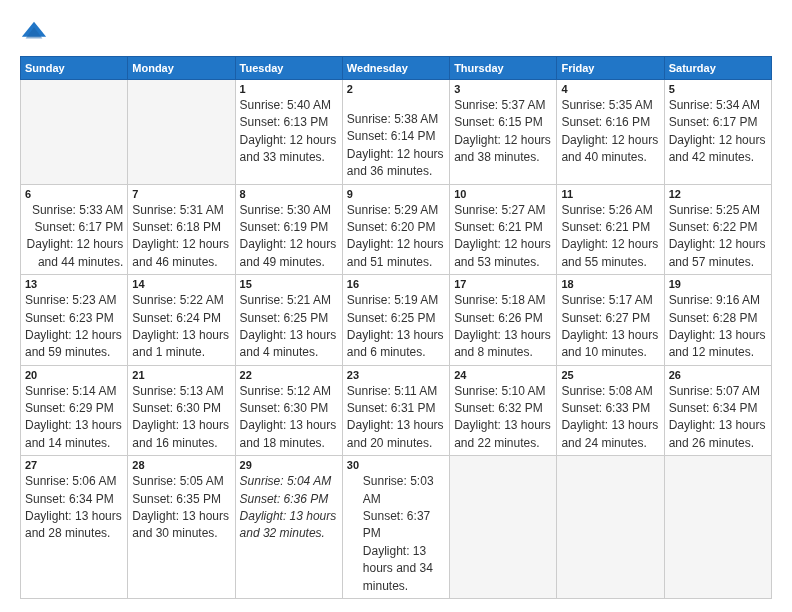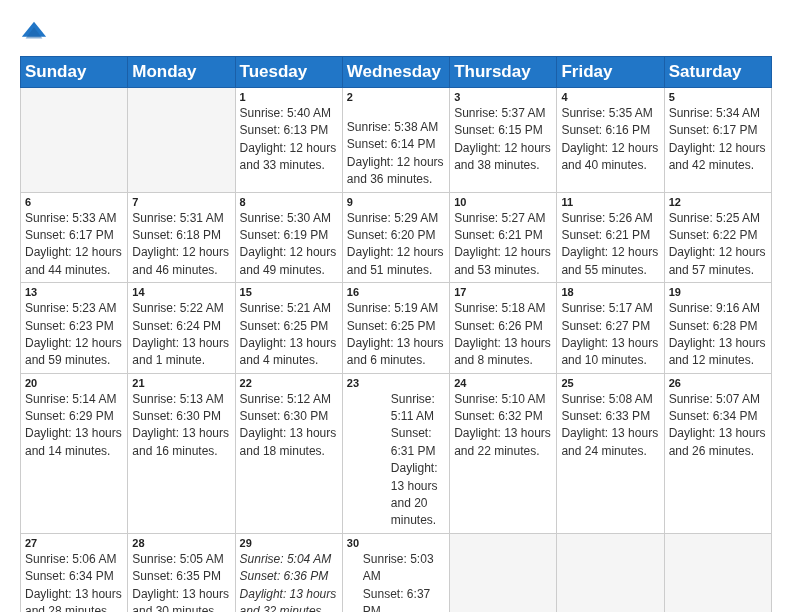--- a/index.html
+++ b/index.html
@@ -62,21 +62,21 @@
     .calendar {
       flex: 1;
       border: 1px solid #ccc;
       border-collapse: collapse;
       width: 100%;
       table-layout: fixed;
     }
     .calendar th {
       background: #2176c7;
       color: #fff;
-      font-size: 17px;
+      font-size: 11px;
       font-weight: bold;
       padding: 5px 4px;
       border: 1px solid #1a5fa8;
       text-align: left;
     }
     .calendar td {
       border: 1px solid #ccc;
       vertical-align: top;
       padding: 3px 4px;
       font-size: 9px;
@@ -164,21 +164,21 @@
           <td>
             <span class="day-num">5</span>
             <div class="day-info" style="white-space: pre-line;">Sunrise: 5:34 AM
 Sunset: 6:17 PM
 Daylight: 12 hours and 42 minutes.</div>
           </td>
         </tr>
         <tr>
           <td>
             <span class="day-num">6</span>
-            <div class="day-info" style="white-space: pre-line;">Sunrise: 5:33 AM
+            <div class="day-info" style="white-space: pre-line; text-align: right;">Sunrise: 5:33 AM
 Sunset: 6:17 PM
 Daylight: 12 hours and 44 minutes.</div>
           </td>
           <td>
             <span class="day-num">7</span>
             <div class="day-info" style="white-space: pre-line;">Sunrise: 5:31 AM
 Sunset: 6:18 PM
 Daylight: 12 hours and 46 minutes.</div>
           </td>
           <td>
@@ -270,21 +270,21 @@
 Daylight: 13 hours and 16 minutes.</div>
           </td>
           <td>
             <span class="day-num">22</span>
             <div class="day-info" style="white-space: pre-line;">Sunrise: 5:12 AM
 Sunset: 6:30 PM
 Daylight: 13 hours and 18 minutes.</div>
           </td>
           <td>
             <span class="day-num">23</span>
-            <div class="day-info" style="white-space: pre-line; margin-left: 44px;">Sunrise: 5:11 AM
+            <div class="day-info" style="white-space: pre-line;">Sunrise: 5:11 AM
 Sunset: 6:31 PM
 Daylight: 13 hours and 20 minutes.</div>
           </td>
           <td>
             <span class="day-num">24</span>
             <div class="day-info" style="white-space: pre-line;">Sunrise: 5:10 AM
 Sunset: 6:32 PM
 Daylight: 13 hours and 22 minutes.</div>
           </td>
           <td>

